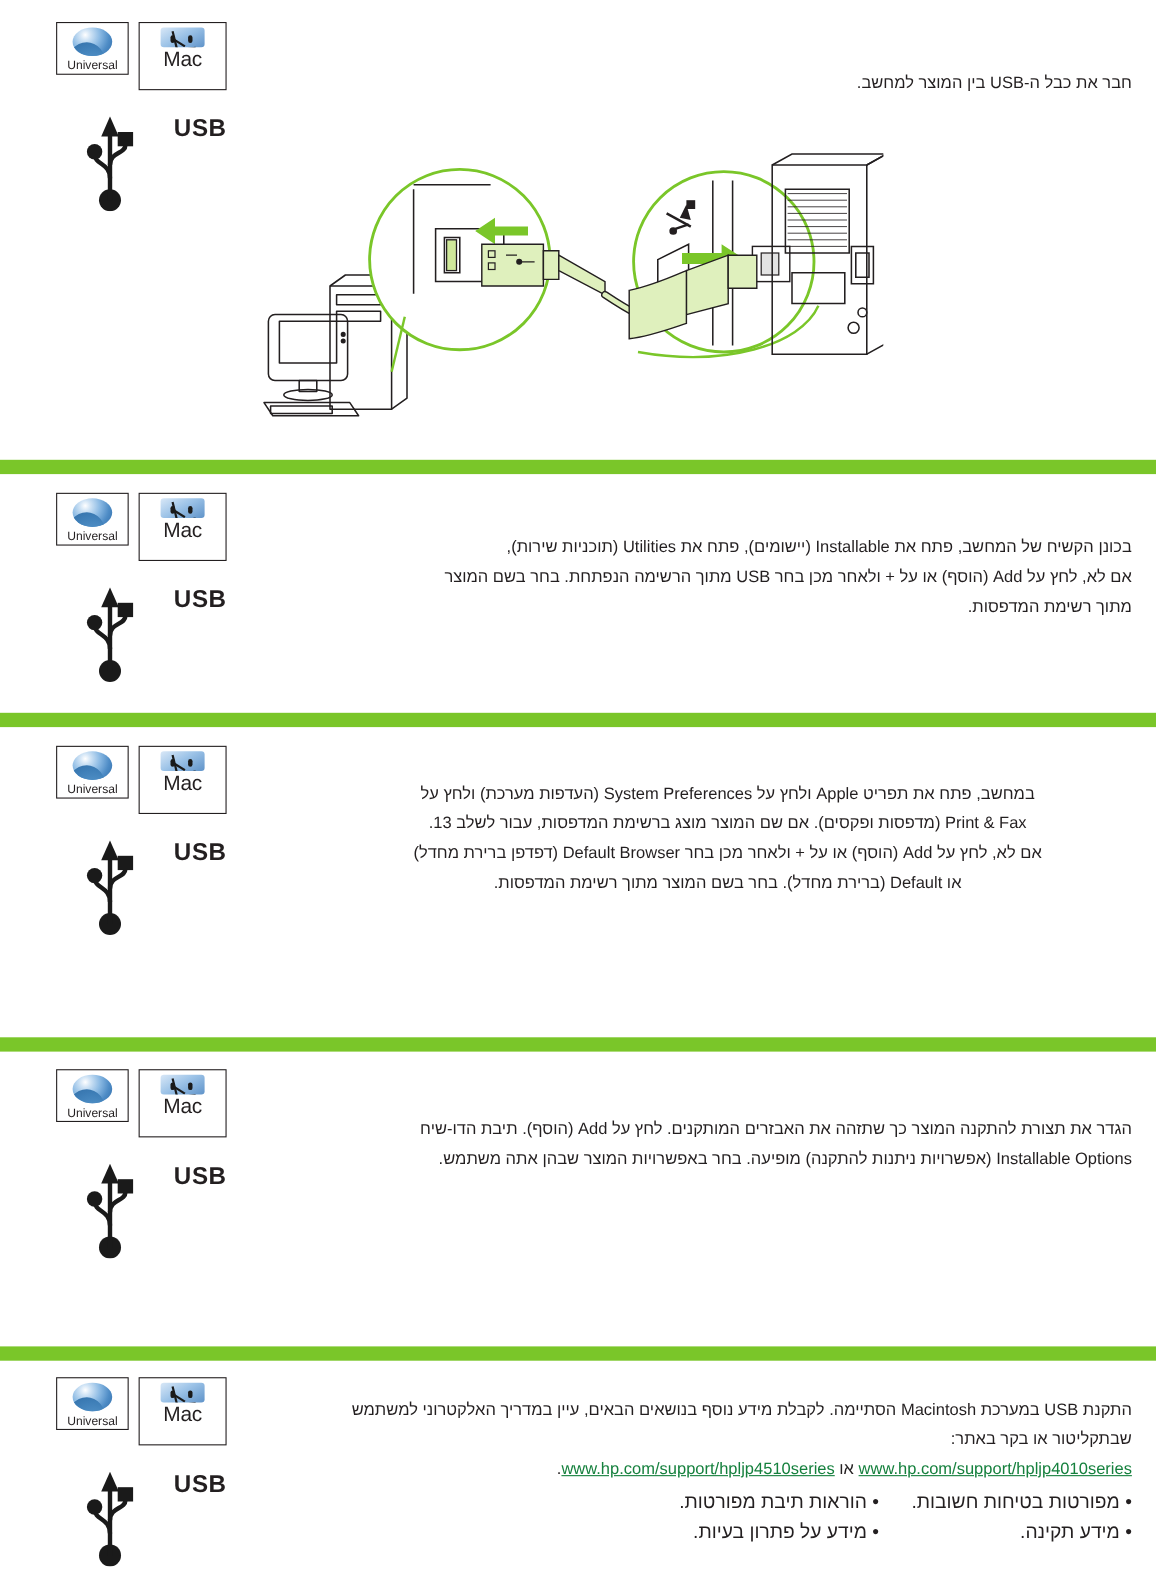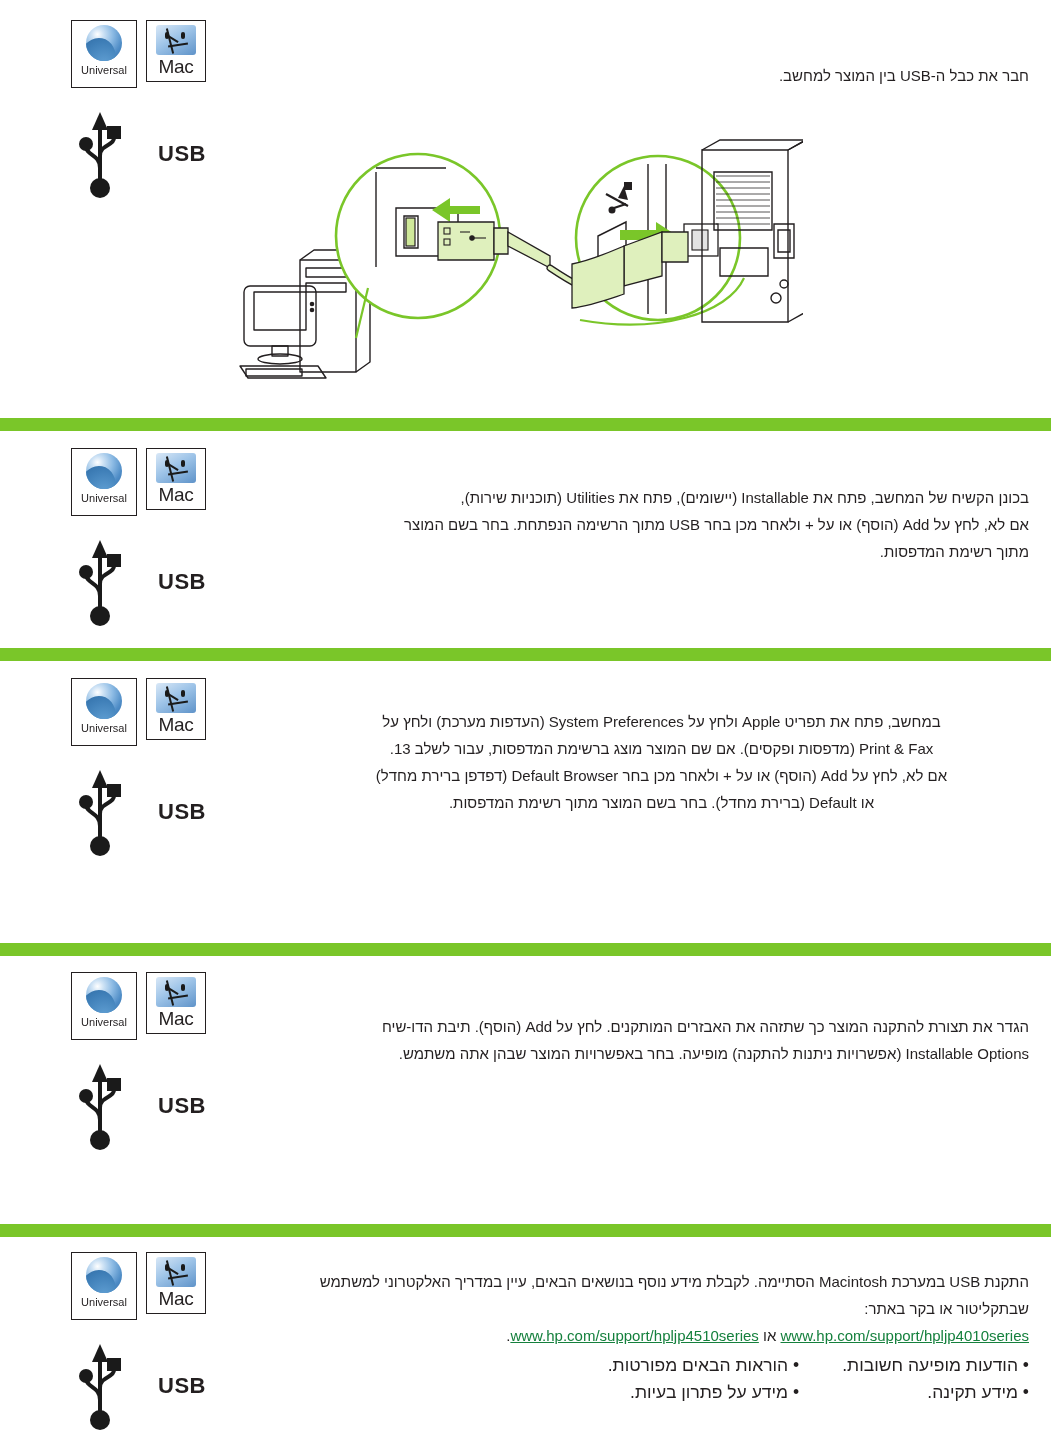--- a/index.html
+++ b/index.html
@@ -29,22 +29,22 @@
 
   
   .icon-col{position:absolute;left:6px;width:200px;}
   .badges{display:flex;gap:9px;align-items:flex-start;}
   .badge{
     border:1px solid #231f20;background:#fff;
     display:flex;flex-direction:column;align-items:center;
     justify-content:flex-start;
     box-sizing:border-box;
   }
-  .badge-mac{width:60px;height:62px;padding:4px 0 4px 0;}
-  .badge-uni{width:66px;height:68px;padding:4px 0 0 0;}
+  .badge-mac{width:80px;height:62px;padding:4px 0 16px 0;}
+  .badge-uni{width:66px;height:48px;padding:4px 0 0 0;}
   .mac-face{
     width:40px;height:33px;border-radius:3px;
     background:linear-gradient(150deg,#d9e8f7 0%,#9ec4e8 45%,#5f93c9 100%);
     position:relative;overflow:hidden;
   }
   .mac-face .eye{
     position:absolute;width:4px;height:7px;background:#1a1a1a;border-radius:2px;
   }
   .mac-face .eye.l{left:9px;top:7px;}
   .mac-face .eye.r{left:25px;top:7px;}
@@ -73,21 +73,21 @@
   .uni-orb:after{
     content:"";position:absolute;left:-5px;top:13px;width:36px;height:30px;
     border-radius:50% 50% 50% 50%/ 70% 70% 30% 30%;
     background:radial-gradient(circle at 70% 80%,#5f9ed2 0%,#3f7fb8 60%,#2e6aa3 100%);
     transform:rotate(12deg);
   }
   .badge-label-uni{
     font-size:11px;line-height:13px;margin-top:3px;letter-spacing:0;
   }
 
-  .usb-row{display:flex;align-items:center;gap:30px;margin-top:22px;}
+  .usb-row{display:flex;align-items:flex-start;gap:30px;margin-top:22px;}
   .usb-word{font-size:22px;font-weight:bold;letter-spacing:.5px;}
 
   
   .txt{
     position:absolute;
     text-align:right;
     direction:rtl;
     font-size:15px;
     line-height:27px;
     color:#231f20;
@@ -387,22 +387,22 @@
   </div>
 
   <div class="txt urlline" style="top:1322px;right:22px;width:785px;">
     <span>.</span><a class="url" href="#">www.hp.com/support/hpljp4510series</a>
     <span>או</span>
     <a class="url" href="#">www.hp.com/support/hpljp4010series</a>
   </div>
 
   <div class="bullets" style="top:1352px;right:22px;width:500px;">
     <span class="col left">
-      <p>• הודעות מופיעה חשובות.</p>
+      <p>• מפורטות בטיחות חשובות.</p>
       <p>• מידע תקינה.</p>
     </span>
     <span class="col right">
-      <p>• הוראות הבאים מפורטות.</p>
+      <p>• הוראות תיבת מפורטות.</p>
       <p>• מידע על פתרון בעיות.</p>
     </span>
   </div>
 
 </div>
 
 </body></html>

